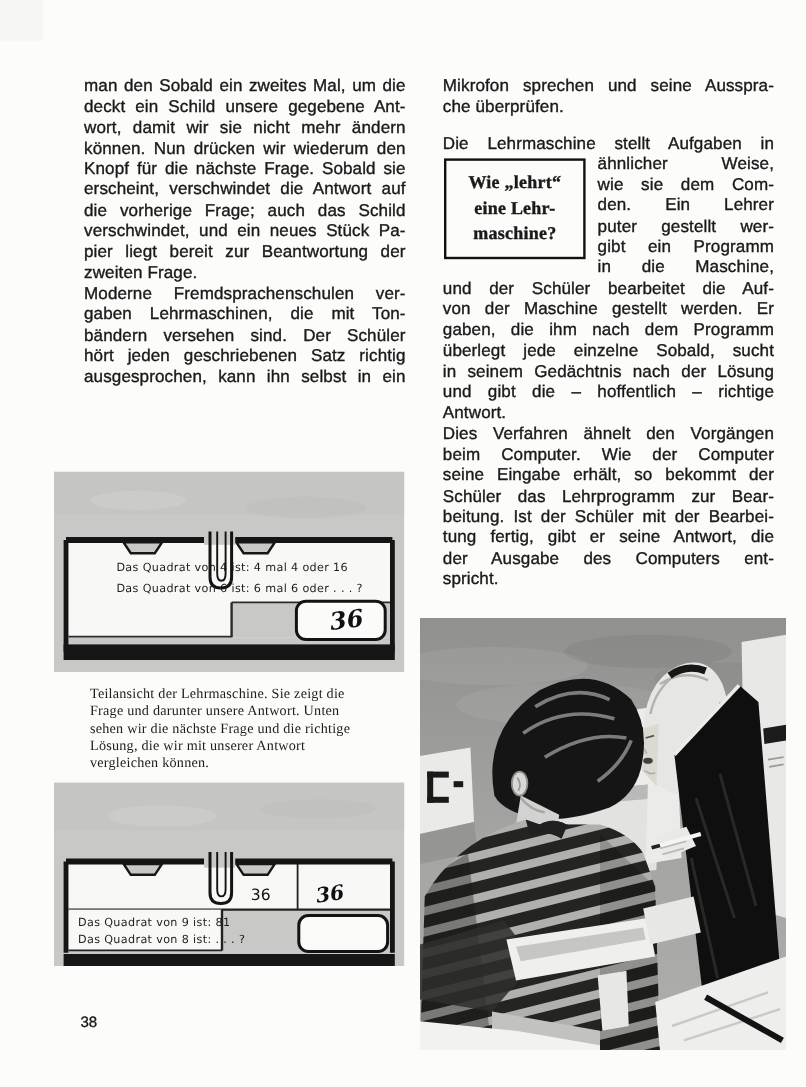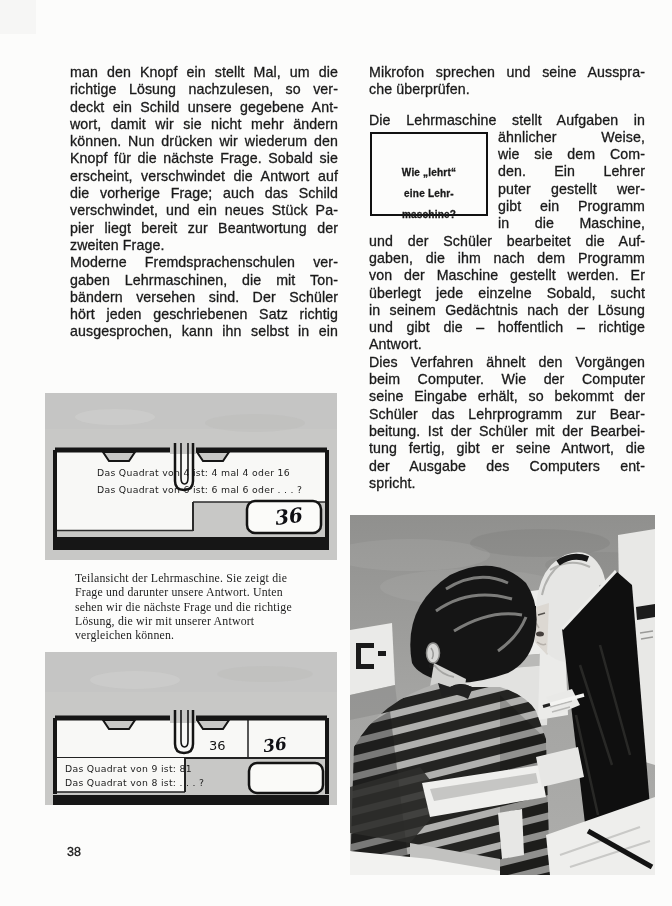--- a/index.html
+++ b/index.html
@@ -11,22 +11,22 @@
        -webkit-text-stroke:.3px currentColor;}
   .left-col{left:70px;top:64px;width:268px;}
   .right-col{left:369px;top:64px;width:276px;}
   .tl{display:block;}
   .jl .tl{text-align:justify;text-align-last:justify;}
   .jl .tl:last-child{text-align-last:auto;}
   .jl-all .tl{text-align:justify;text-align-last:justify;}
   .gap13{height:13px;}
   .boxrow{display:flex;align-items:flex-start;}
   .qbox{box-sizing:border-box;width:118px;height:84px;border:2.5px solid #111;
-        margin:3px 10px 0 1px;padding:28px 4px 0;flex:none;
-        font-weight:bold;font-size:10px;line-height:21px;letter-spacing:.2px;}
+        margin:3px 10px 0 1px;padding:9px 4px 0;flex:none;
+        font-weight:bold;font-size:15px;line-height:21px;letter-spacing:.2px;font-family:Liberation Serif, serif;}
   .qbox .tl{text-align:center;}
   .beside{flex:1;min-width:0;}
   
   .photo1{position:absolute;left:45px;top:393px;}
   .photo2{position:absolute;left:45px;top:652px;}
   .caption{position:absolute;left:75px;top:571px;width:264px;
            font-family:"Liberation Serif",serif;
            font-size:11.8px;line-height:14.3px;color:#1c1c1c;letter-spacing:.2px;}
   .illus{position:absolute;left:350px;top:515px;}
   .pagenum{position:absolute;left:67px;top:845px;font-size:12.5px;
@@ -38,22 +38,21 @@
 </style>
 </head>
 <body>
 
 <div class="page">
 
   <div class="corner"></div>
 
   <div class="col left-col">
     <div class="para jl">
-        <div class="tl">man den Knopf ein stellt Mal, um die</div>
-        <div class="tl">richtige Lösung nachzulesen, so ver-</div>
+        <div class="tl">man den Sobald ein zweites Mal, um die</div>
         <div class="tl">deckt ein Schild unsere gegebene Ant-</div>
         <div class="tl">wort, damit wir sie nicht mehr ändern</div>
         <div class="tl">können. Nun drücken wir wiederum den</div>
         <div class="tl">Knopf für die nächste Frage. Sobald sie</div>
         <div class="tl">erscheint, verschwindet die Antwort auf</div>
         <div class="tl">die vorherige Frage; auch das Schild</div>
         <div class="tl">verschwindet, und ein neues Stück Pa-</div>
         <div class="tl">pier liegt bereit zur Beantwortung der</div>
         <div class="tl">zweiten Frage.</div>
       </div>
@@ -85,22 +84,22 @@
           <div class="tl">ähnlicher Weise,</div>
           <div class="tl">wie sie dem Com-</div>
           <div class="tl">den. Ein Lehrer</div>
           <div class="tl">puter gestellt wer-</div>
           <div class="tl">gibt ein Programm</div>
           <div class="tl">in die Maschine,</div>
         </div>
     </div>
     <div class="para jl">
         <div class="tl">und der Schüler bearbeitet die Auf-</div>
+        <div class="tl">von der Maschine gestellt werden. Er</div>
         <div class="tl">gaben, die ihm nach dem Programm</div>
-        <div class="tl">von der Maschine gestellt werden. Er</div>
         <div class="tl">überlegt jede einzelne Sobald, sucht</div>
         <div class="tl">in seinem Gedächtnis nach der Lösung</div>
         <div class="tl">und gibt die – hoffentlich – richtige</div>
         <div class="tl">Antwort.</div>
       </div>
     <div class="para jl">
         <div class="tl">Dies Verfahren ähnelt den Vorgängen</div>
         <div class="tl">beim Computer. Wie der Computer</div>
         <div class="tl">seine Eingabe erhält, so bekommt der</div>
         <div class="tl">Schüler das Lehrprogramm zur Bear-</div>

